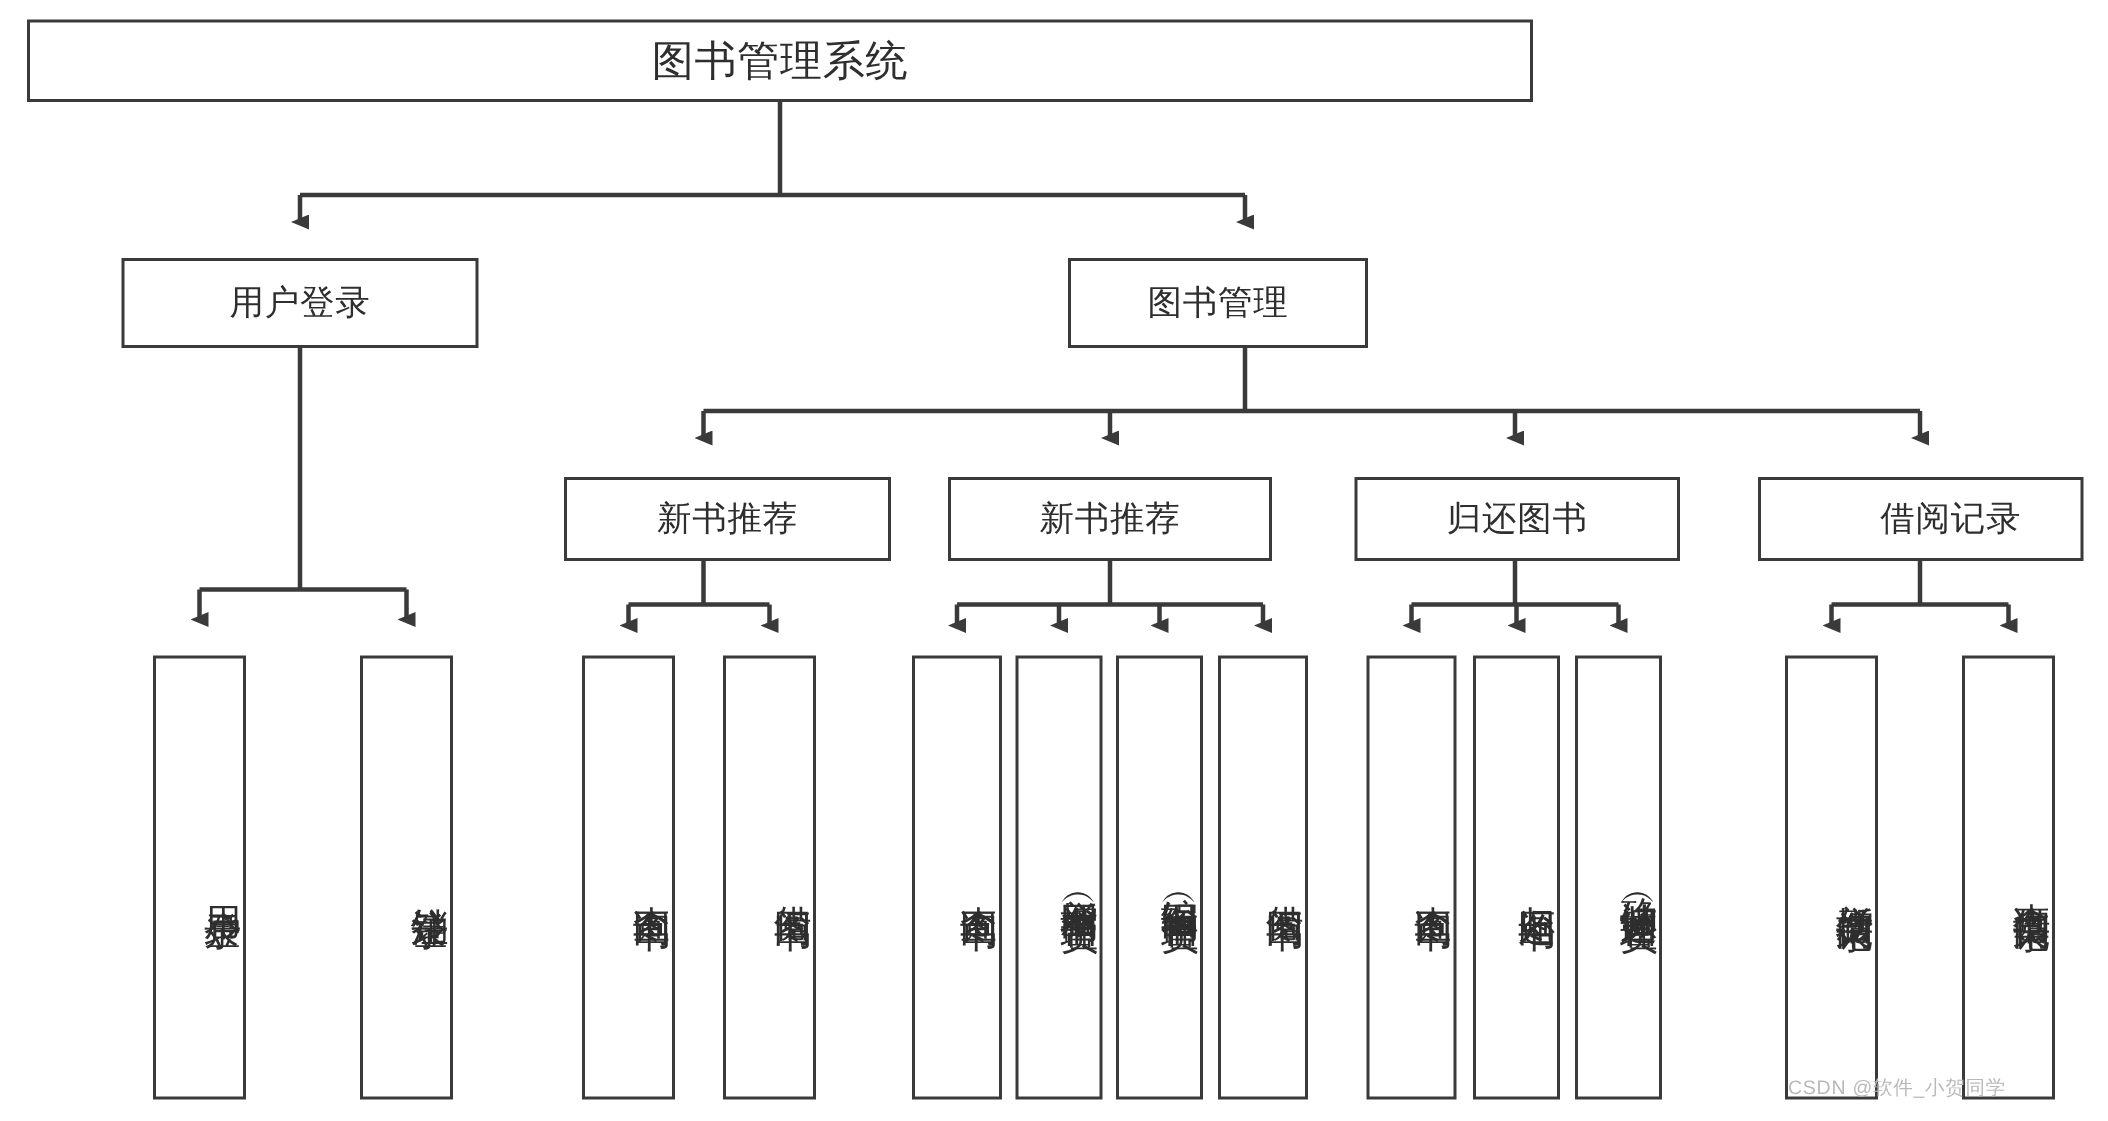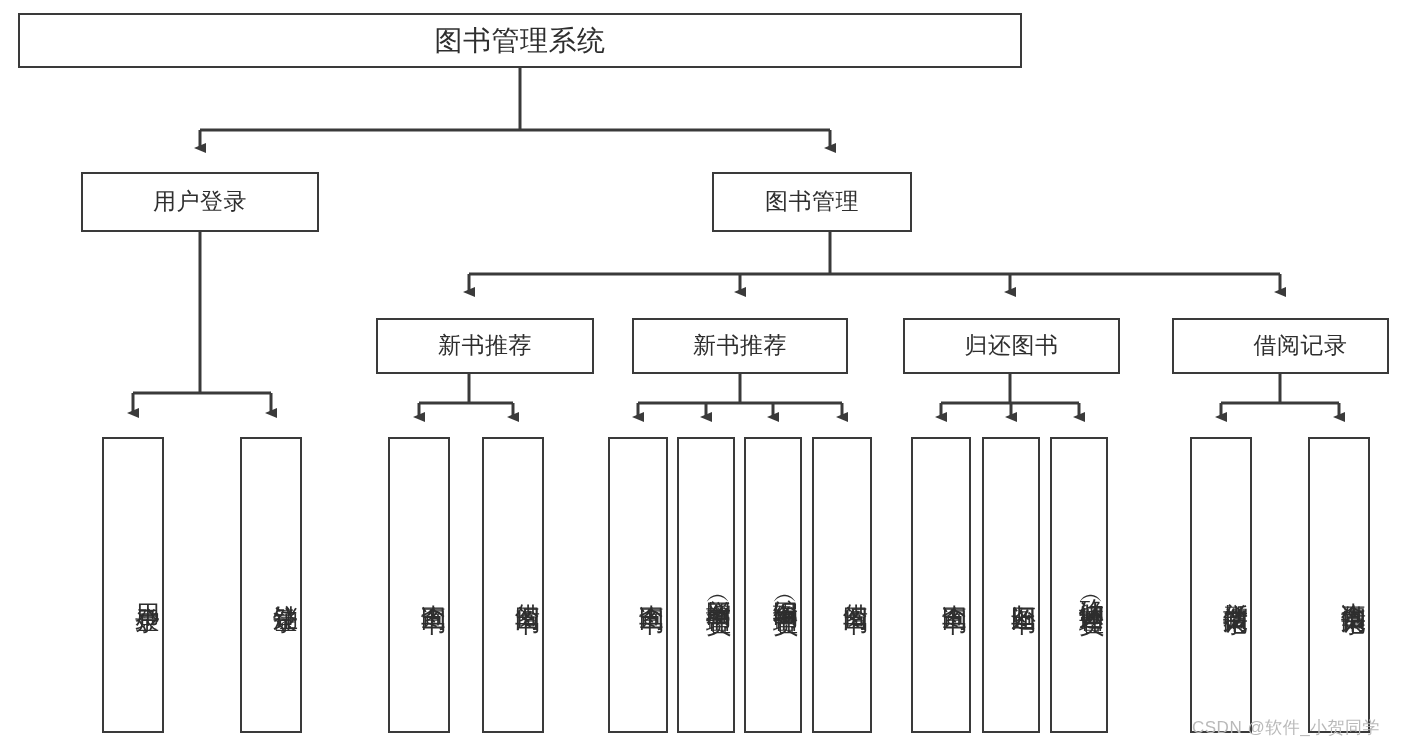--- a/index.html
+++ b/index.html
@@ -56,21 +56,21 @@
     text-align: center;
     overflow: hidden;
   }
   .node-v .vtext {
     writing-mode: vertical-rl;
     text-orientation: upright;
     display: block;
   }
   .watermark {
     position: absolute;
-    font-size: 17px;
+    font-size: 13px;
     color: #b9b9b9;
     white-space: nowrap;
     letter-spacing: 0.5px;
   }
 </style>
 </head>
 <body>
 
 <div id="diagram-root">
 

